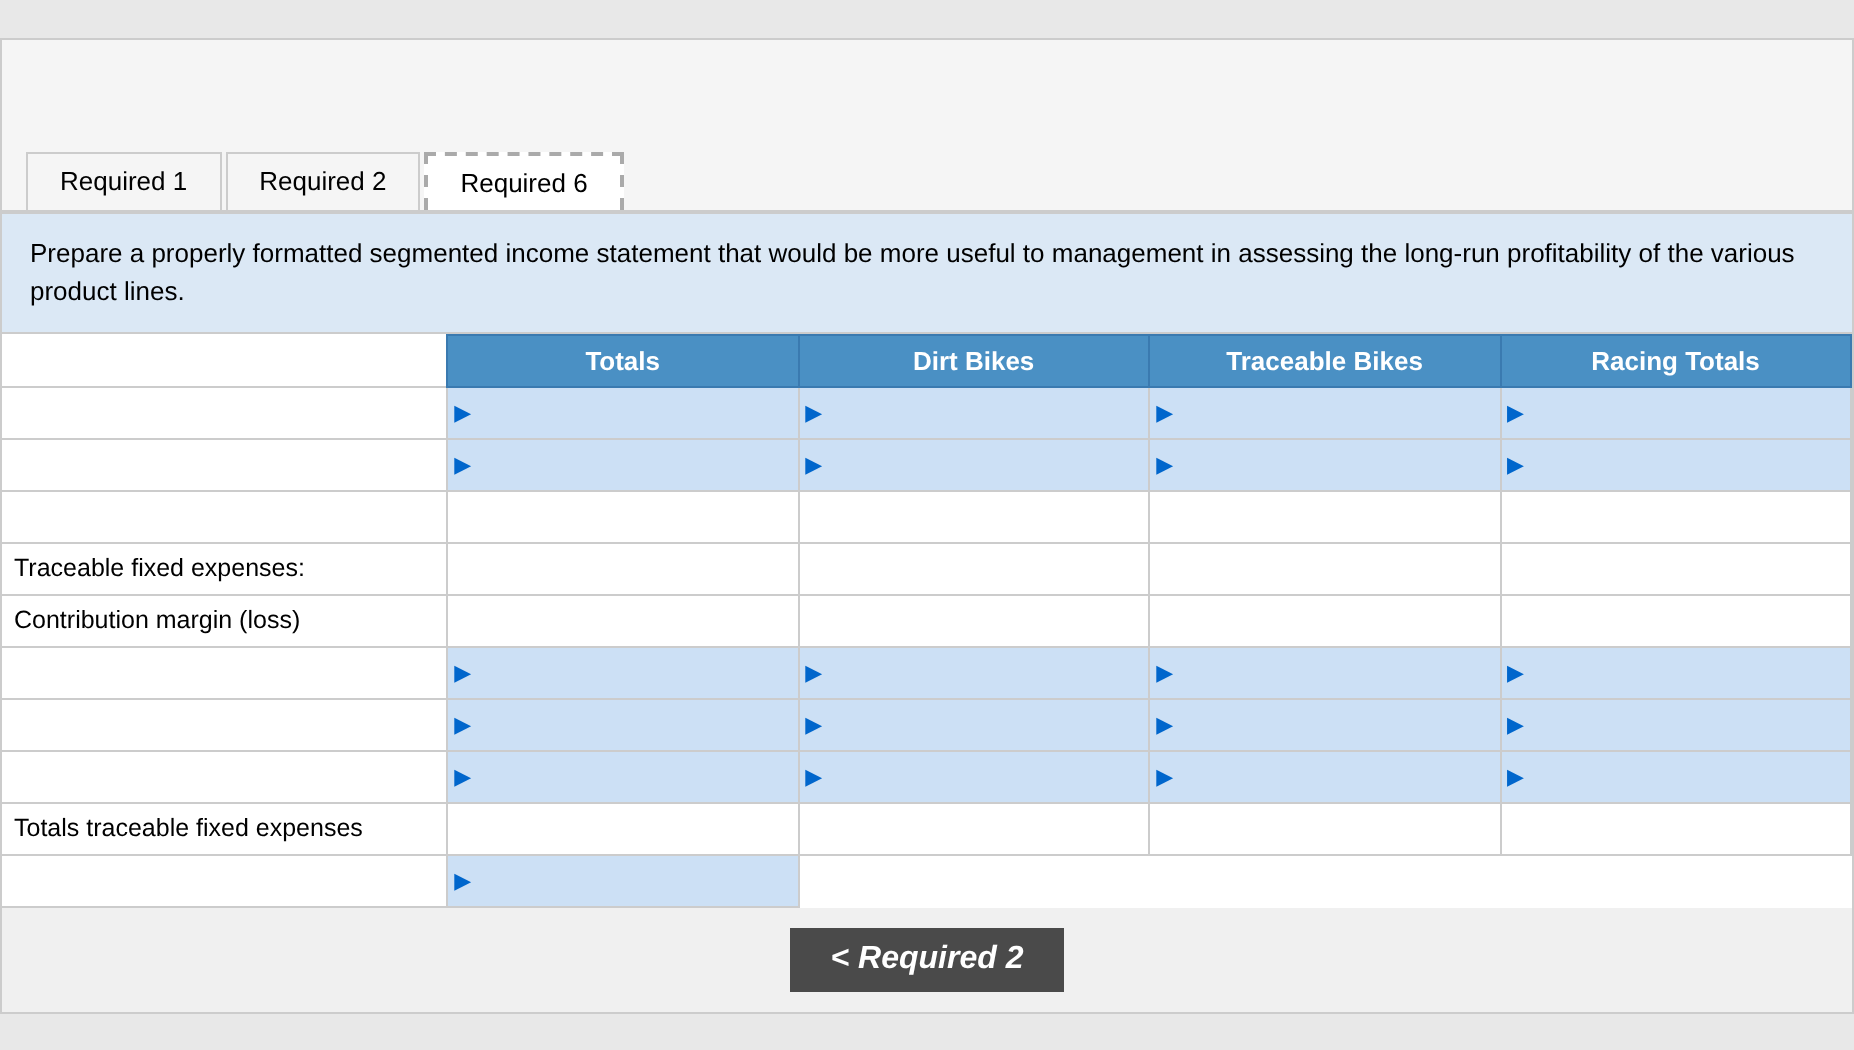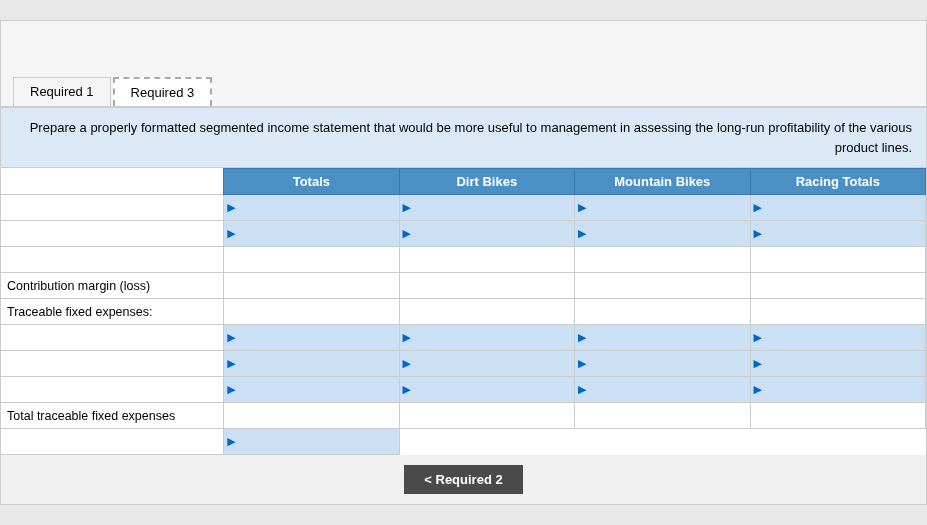--- a/index.html
+++ b/index.html
@@ -2,61 +2,62 @@
 <html><head>
   <meta charset="utf-8">
   <style>
     * { box-sizing: border-box; margin: 0; padding: 0; }
     body { font-family: Arial, sans-serif; font-size: 13px; background: #e8e8e8; display: flex; justify-content: center; align-items: center; min-height: 100vh; }
     .container { width: 927px; background: #f0f0f0; border: 1px solid #ccc; }
     .header-bar { background: #e8e8e8; border-bottom: 1px solid #ccc; padding: 12px 16px; font-weight: bold; font-size: 14px; }
     .tabs-bar { background: #f5f5f5; border-bottom: 2px solid #ccc; padding: 8px 12px 0 12px; display: flex; gap: 0; }
     .tab { padding: 6px 16px; border: 1px solid #ccc; border-bottom: none; background: #f5f5f5; cursor: pointer; font-size: 13px; margin-right: 2px; margin-top: 48px; }
     .tab.active { background: #fff; border: 2px dashed #aaa; border-bottom: none; font-weight: normal; }
-    .instruction { background: #dbe8f5; padding: 10px 14px; font-size: 13px; border-bottom: 1px solid #ccc; line-height: 1.5; text-align: right; }
+    .instruction { background: #dbe8f5; padding: 10px 14px; font-size: 13px; border-bottom: 1px solid #ccc; line-height: 1.5; }
     .table-wrapper { background: #fff; padding: 0; }
     table { width: 100%; border-collapse: collapse; }
     table th { background: #4a90c4; color: #fff; font-weight: bold; text-align: center; padding: 5px 8px; border: 1px solid #3a7ab0; font-size: 13px; }
     table th.label-col { background: transparent; border: none; }
     table td { border: 1px solid #ccc; padding: 0; height: 26px; font-size: 13px; }
     table td.row-label { padding: 3px 6px; border-left: none; border-right: 1px solid #ccc; background: #fff; font-size: 12.5px; }
     table td.input-cell { background: #fff; }
     .input-with-arrow { display: flex; align-items: center; width: 100%; height: 100%; position: relative; }
     .arrow-indicator { color: #0066cc; font-size: 11px; padding-left: 3px; flex-shrink: 0; }
     .cell-input { flex: 1; border: none; outline: none; height: 100%; padding: 2px 4px; font-size: 12px; background: transparent; }
     .blue-row td.input-cell { background: #cce0f5; }
     .blue-row td.row-label { background: #fff; }
     .footer-nav { display: flex; justify-content: center; gap: 8px; padding: 10px; background: #f0f0f0; }
-    .nav-btn { padding: 7px 20px; border: none; cursor: pointer; font-size: 13px; font-weight: bold; }
+    .nav-btn { padding: 7px 20px; border: none; cursor: pointer; font-size: 16px; font-weight: bold; font-style: italic; }
     .nav-btn.dark { background: #4a4a4a; color: #fff; }
     .nav-btn.light { background: #b0c8e0; color: #555; }
   </style>
 </head>
 <body>
 
 <div class="container">
 
 
   <div class="tabs-bar">
     <div class="tab">Required 1</div>
-    <div class="tab active">Required 3</div>
+    <div class="tab">Required 2</div>
+    <div class="tab active">Required 6</div>
   </div>
 
   <div class="instruction">
     <span>Prepare a properly formatted segmented income statement that would be more useful to management in assessing the long-run profitability of the various product lines.</span>
   </div>
 
   <div class="table-wrapper">
     <table>
       <thead>
         <tr>
           <th class="label-col" style="width:38%"></th>
           <th style="width:14%">Totals</th>
           <th style="width:16%">Dirt Bikes</th>
-          <th style="width:16%">Mountain Bikes</th>
+          <th style="width:16%">Traceable Bikes</th>
           <th style="width:16%">Racing Totals</th>
         </tr>
       </thead>
       <tbody>
 
         <tr class="blue-row">
           <td class="row-label"></td>
           <td class="input-cell blue-cell">
             <div class="input-with-arrow">
               <span class="arrow-indicator">▶</span>
@@ -113,121 +114,121 @@
 
         <tr>
           <td class="row-label"></td>
           <td class="input-cell"><input class="cell-input" type="text" style=""></td>
           <td class="input-cell"><input class="cell-input" type="text" style=""></td>
           <td class="input-cell"><input class="cell-input" type="text" style=""></td>
           <td class="input-cell"><input class="cell-input" type="text" style=""></td>
         </tr>
 
         <tr>
+          <td class="row-label">Traceable fixed expenses:</td>
+          <td class="input-cell"><input class="cell-input" type="text" style=""></td>
+          <td class="input-cell"><input class="cell-input" type="text" style=""></td>
+          <td class="input-cell"><input class="cell-input" type="text" style=""></td>
+          <td class="input-cell"><input class="cell-input" type="text" style=""></td>
+        </tr>
+
+        <tr>
           <td class="row-label">Contribution margin (loss)</td>
           <td class="input-cell"><input class="cell-input" type="text" style=""></td>
           <td class="input-cell"><input class="cell-input" type="text" style=""></td>
           <td class="input-cell"><input class="cell-input" type="text" style=""></td>
           <td class="input-cell"><input class="cell-input" type="text" style=""></td>
         </tr>
 
-        <tr>
-          <td class="row-label">Traceable fixed expenses:</td>
-          <td class="input-cell"><input class="cell-input" type="text" style=""></td>
-          <td class="input-cell"><input class="cell-input" type="text" style=""></td>
-          <td class="input-cell"><input class="cell-input" type="text" style=""></td>
-          <td class="input-cell"><input class="cell-input" type="text" style=""></td>
-        </tr>
-
-        <tr class="blue-row">
-          <td class="row-label"></td>
-          <td class="input-cell" style="background:#cce0f5;">
-            <div class="input-with-arrow">
-              <span class="arrow-indicator">▶</span>
-              <input class="cell-input" type="text" style="">
-            </div>
-          </td>
-          <td class="input-cell" style="background:#cce0f5;">
-            <div class="input-with-arrow">
-              <span class="arrow-indicator">▶</span>
-              <input class="cell-input" type="text" style="">
-            </div>
-          </td>
-          <td class="input-cell" style="background:#cce0f5;">
-            <div class="input-with-arrow">
-              <span class="arrow-indicator">▶</span>
-              <input class="cell-input" type="text" style="">
-            </div>
-          </td>
-          <td class="input-cell" style="background:#cce0f5;">
-            <div class="input-with-arrow">
-              <span class="arrow-indicator">▶</span>
-              <input class="cell-input" type="text" style="">
-            </div>
-          </td>
-        </tr>
-
-        <tr class="blue-row">
-          <td class="row-label"></td>
-          <td class="input-cell" style="background:#cce0f5;">
-            <div class="input-with-arrow">
-              <span class="arrow-indicator">▶</span>
-              <input class="cell-input" type="text" style="">
-            </div>
-          </td>
-          <td class="input-cell" style="background:#cce0f5;">
-            <div class="input-with-arrow">
-              <span class="arrow-indicator">▶</span>
-              <input class="cell-input" type="text" style="">
-            </div>
-          </td>
-          <td class="input-cell" style="background:#cce0f5;">
-            <div class="input-with-arrow">
-              <span class="arrow-indicator">▶</span>
-              <input class="cell-input" type="text" style="">
-            </div>
-          </td>
-          <td class="input-cell" style="background:#cce0f5;">
-            <div class="input-with-arrow">
-              <span class="arrow-indicator">▶</span>
-              <input class="cell-input" type="text" style="">
-            </div>
-          </td>
-        </tr>
-
-        <tr class="blue-row">
-          <td class="row-label"></td>
-          <td class="input-cell" style="background:#cce0f5;">
-            <div class="input-with-arrow">
-              <span class="arrow-indicator">▶</span>
-              <input class="cell-input" type="text" style="">
-            </div>
-          </td>
-          <td class="input-cell" style="background:#cce0f5;">
-            <div class="input-with-arrow">
-              <span class="arrow-indicator">▶</span>
-              <input class="cell-input" type="text" style="">
-            </div>
-          </td>
-          <td class="input-cell" style="background:#cce0f5;">
-            <div class="input-with-arrow">
-              <span class="arrow-indicator">▶</span>
-              <input class="cell-input" type="text" style="">
-            </div>
-          </td>
-          <td class="input-cell" style="background:#cce0f5;">
-            <div class="input-with-arrow">
-              <span class="arrow-indicator">▶</span>
-              <input class="cell-input" type="text" style="">
-            </div>
-          </td>
-        </tr>
-
-        <tr>
-          <td class="row-label">Total traceable fixed expenses</td>
+        <tr class="blue-row">
+          <td class="row-label"></td>
+          <td class="input-cell" style="background:#cce0f5;">
+            <div class="input-with-arrow">
+              <span class="arrow-indicator">▶</span>
+              <input class="cell-input" type="text" style="">
+            </div>
+          </td>
+          <td class="input-cell" style="background:#cce0f5;">
+            <div class="input-with-arrow">
+              <span class="arrow-indicator">▶</span>
+              <input class="cell-input" type="text" style="">
+            </div>
+          </td>
+          <td class="input-cell" style="background:#cce0f5;">
+            <div class="input-with-arrow">
+              <span class="arrow-indicator">▶</span>
+              <input class="cell-input" type="text" style="">
+            </div>
+          </td>
+          <td class="input-cell" style="background:#cce0f5;">
+            <div class="input-with-arrow">
+              <span class="arrow-indicator">▶</span>
+              <input class="cell-input" type="text" style="">
+            </div>
+          </td>
+        </tr>
+
+        <tr class="blue-row">
+          <td class="row-label"></td>
+          <td class="input-cell" style="background:#cce0f5;">
+            <div class="input-with-arrow">
+              <span class="arrow-indicator">▶</span>
+              <input class="cell-input" type="text" style="">
+            </div>
+          </td>
+          <td class="input-cell" style="background:#cce0f5;">
+            <div class="input-with-arrow">
+              <span class="arrow-indicator">▶</span>
+              <input class="cell-input" type="text" style="">
+            </div>
+          </td>
+          <td class="input-cell" style="background:#cce0f5;">
+            <div class="input-with-arrow">
+              <span class="arrow-indicator">▶</span>
+              <input class="cell-input" type="text" style="">
+            </div>
+          </td>
+          <td class="input-cell" style="background:#cce0f5;">
+            <div class="input-with-arrow">
+              <span class="arrow-indicator">▶</span>
+              <input class="cell-input" type="text" style="">
+            </div>
+          </td>
+        </tr>
+
+        <tr class="blue-row">
+          <td class="row-label"></td>
+          <td class="input-cell" style="background:#cce0f5;">
+            <div class="input-with-arrow">
+              <span class="arrow-indicator">▶</span>
+              <input class="cell-input" type="text" style="">
+            </div>
+          </td>
+          <td class="input-cell" style="background:#cce0f5;">
+            <div class="input-with-arrow">
+              <span class="arrow-indicator">▶</span>
+              <input class="cell-input" type="text" style="">
+            </div>
+          </td>
+          <td class="input-cell" style="background:#cce0f5;">
+            <div class="input-with-arrow">
+              <span class="arrow-indicator">▶</span>
+              <input class="cell-input" type="text" style="">
+            </div>
+          </td>
+          <td class="input-cell" style="background:#cce0f5;">
+            <div class="input-with-arrow">
+              <span class="arrow-indicator">▶</span>
+              <input class="cell-input" type="text" style="">
+            </div>
+          </td>
+        </tr>
+
+        <tr>
+          <td class="row-label">Totals traceable fixed expenses</td>
           <td class="input-cell"><input class="cell-input" type="text" style=""></td>
           <td class="input-cell"><input class="cell-input" type="text" style=""></td>
           <td class="input-cell"><input class="cell-input" type="text" style=""></td>
           <td class="input-cell"><input class="cell-input" type="text" style=""></td>
         </tr>
 
 
         <tr>
           <td class="row-label"></td>
           <td class="input-cell" style="background:#cce0f5;">

